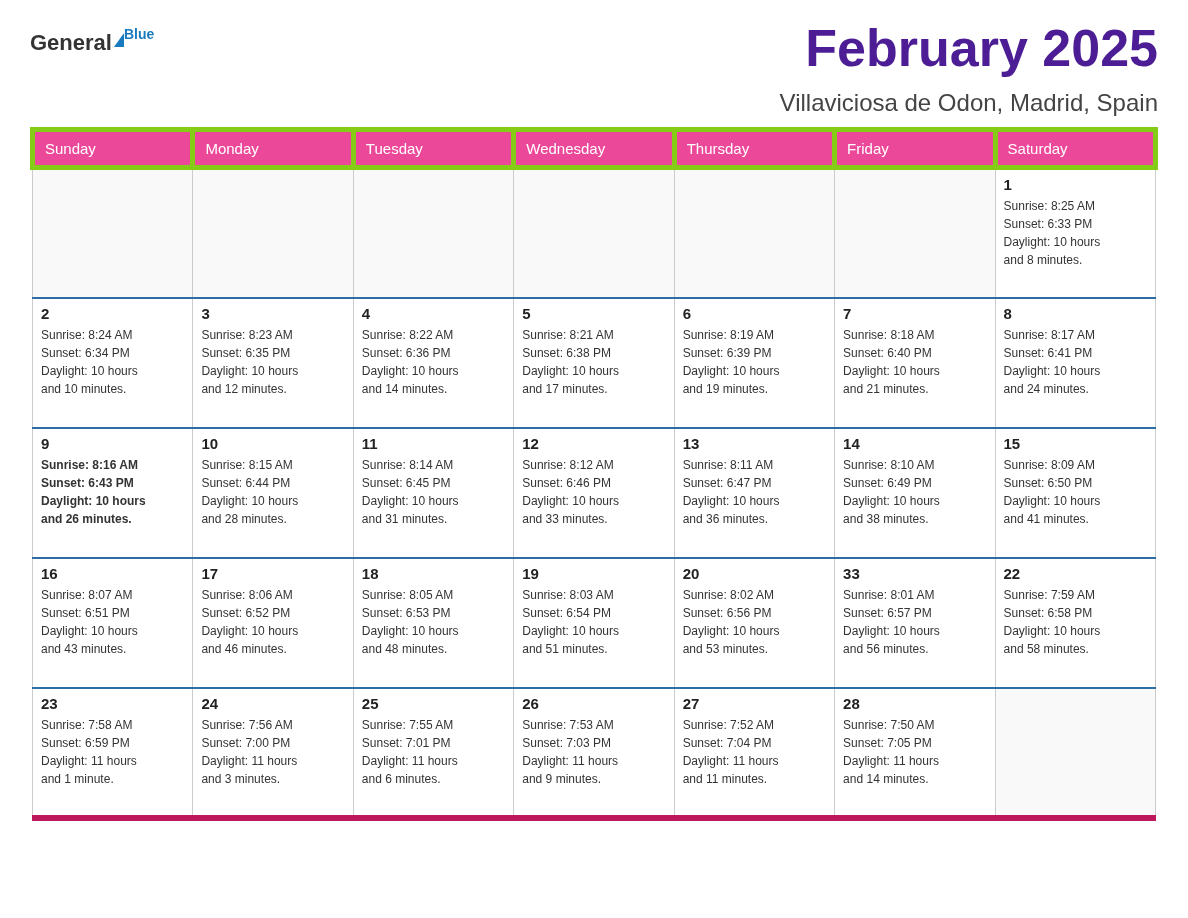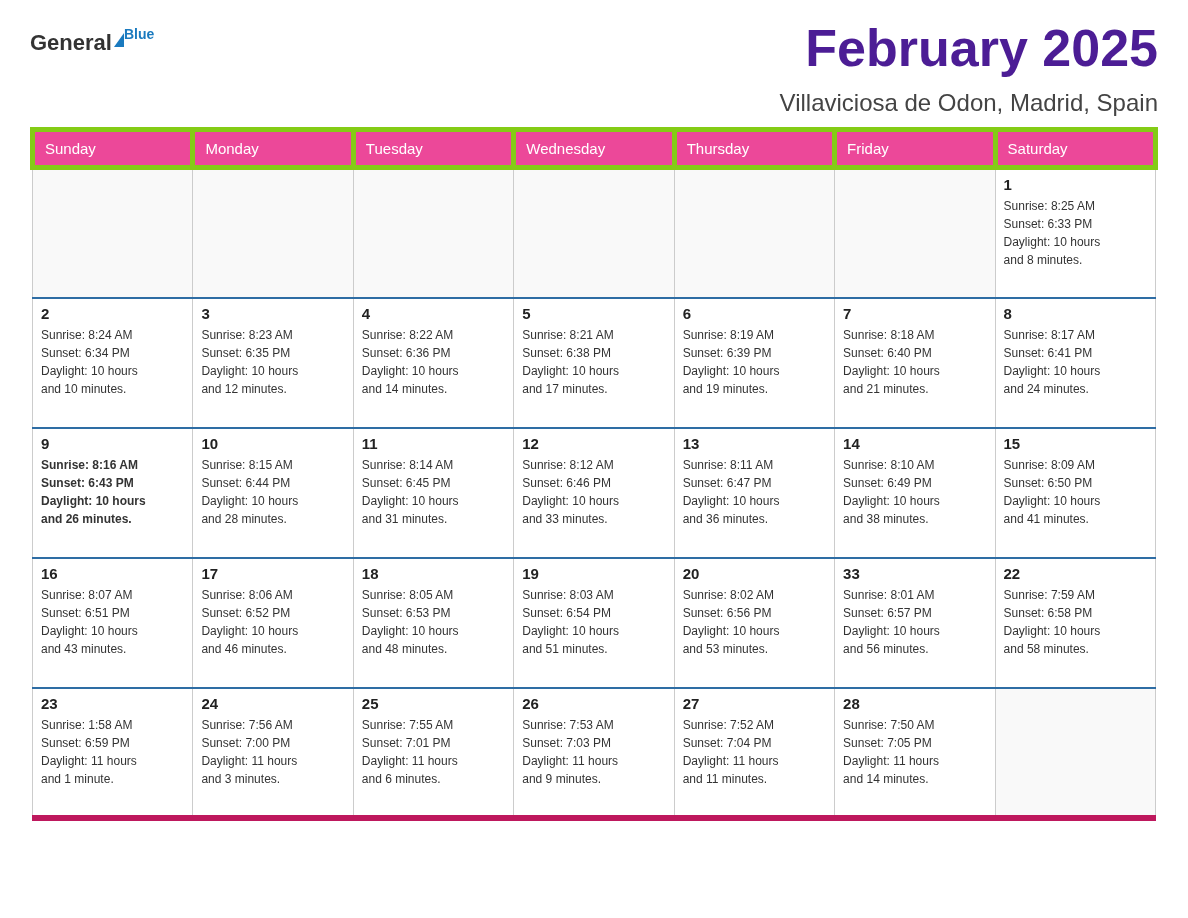--- a/index.html
+++ b/index.html
@@ -300,21 +300,21 @@
           <div class="day-num">22</div>
           <div class="day-info" style="white-space: pre-line;">Sunrise: 7:59 AM
 Sunset: 6:58 PM
 Daylight: 10 hours
 and 58 minutes.</div>
         </td>
       </tr>
       <tr class="last-row">
         <td>
           <div class="day-num">23</div>
-          <div class="day-info" style="white-space: pre-line;">Sunrise: 1:58 AM
+          <div class="day-info" style="white-space: pre-line;">Sunrise: 7:58 AM
 Sunset: 6:59 PM
 Daylight: 11 hours
 and 1 minute.</div>
         </td>
         <td>
           <div class="day-num">24</div>
           <div class="day-info" style="white-space: pre-line;">Sunrise: 7:56 AM
 Sunset: 7:00 PM
 Daylight: 11 hours
 and 3 minutes.</div>

